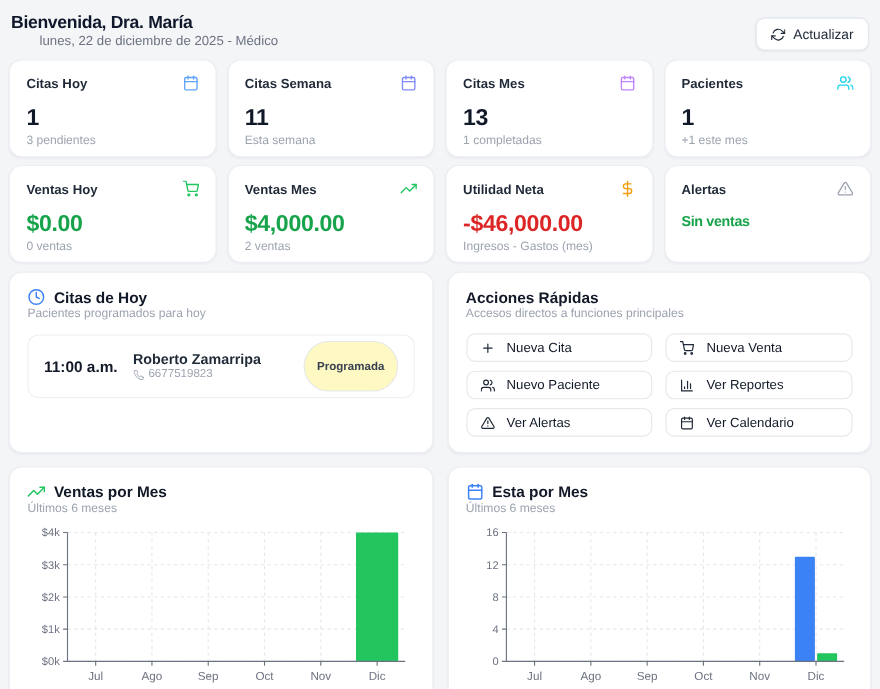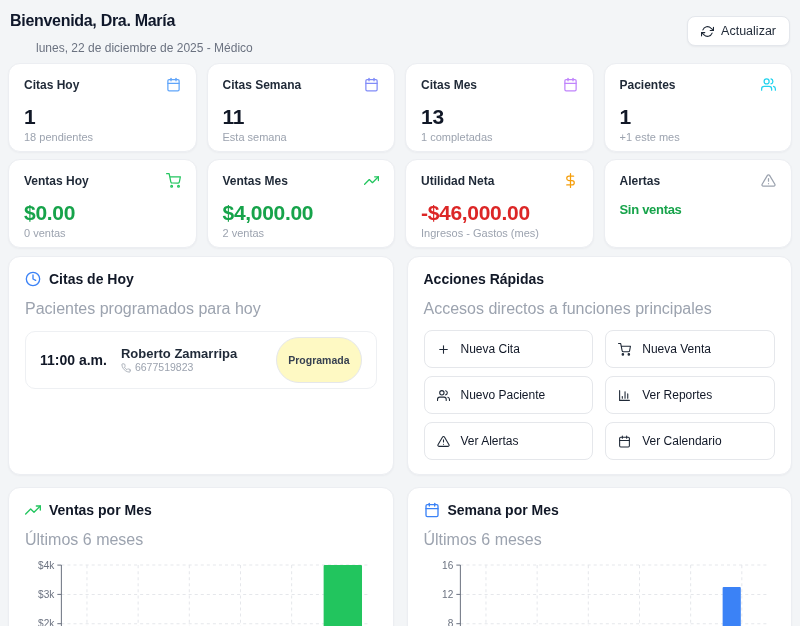--- a/index.html
+++ b/index.html
@@ -6,21 +6,21 @@
   html,body { width:800px; }
   body {
     background:#f3f5f7;
     font-family:"Liberation Sans","DejaVu Sans",sans-serif;
     color:#111827;
     padding:8px 8px 10px;
   }
   
   .header { display:flex; justify-content:space-between; align-items:flex-start; padding:4px 2px 0; margin-bottom:8px; }
   .header h1 { font-size:16px; font-weight:700; color:#0f172a; letter-spacing:-0.3px; }
-  .header-sub { font-size:12px; color:#6b7280; margin-top:11px;padding-left:26px; }
+  .header-sub { font-size:12px; color:#6b7280; margin-top:0;padding-left:26px; }
   .refresh-btn { display:flex; align-items:center; gap:7px; background:#fff; border:1px solid #e4e7ec;
     border-radius:8px; padding:7px 13px; font-size:12.5px; font-weight:500; color:#1f2937; cursor:pointer;
     box-shadow:0 1px 2px rgba(16,24,40,.05); font-family:inherit; margin-top:4px; }
   
   .card { background:#fff; border:1px solid #eceef2; border-radius:12px; box-shadow:0 1px 2px rgba(16,24,40,.04); }
   
   .stats-grid { display:grid; grid-template-columns:repeat(4,1fr); gap:7px 10px; }
   .stat-card { padding:13px 15px 11px; height:89px; }
   .stat-head { display:flex; justify-content:space-between; align-items:center; }
   .stat-label { font-size:12px; font-weight:600; color:#1f2937; }
@@ -29,36 +29,36 @@
   .stat-value.small { font-size:13px; font-weight:600; margin-top:15px; }
   .stat-sub { font-size:11px; color:#9ca3af; margin-top:3px; }
   
   .icon { display:inline-flex; }
   .icon svg { width:100%; height:100%; display:block; }
   
   .mid-grid { display:grid; grid-template-columns:1fr 1fr; gap:13px; margin-top:8px; }
   .section-card { padding:14px 16px 14px; }
   .card-title-row { display:flex; align-items:flex-start; gap:8px; }
   .card-title-row h2 { font-size:14px; font-weight:700; color:#111827; }
-  .card-subtitle { font-size:16px; color:#9ca3af; margin-top:13px; }
+  .card-subtitle { font-size:11px; color:#9ca3af; margin-top:1px; }
   .title-icon { width:16px; height:16px; }
   
   .appt-row { display:flex; align-items:center; gap:14px; border:1px solid #eef0f3; border-radius:10px;
     padding:5px 14px; margin-top:13px; background:#fff; cursor:pointer; }
   .appt-time { font-size:14px; font-weight:700; color:#111827; }
   .appt-name { font-size:13px; font-weight:600; color:#1f2937; line-height:15px; }
   .appt-phone { display:flex; align-items:center; gap:4px; font-size:10.5px; color:#9ca3af; line-height:13px; }
   .phone-ic { width:10px; height:10px; color:#9ca3af; }
   .appt-spacer { flex:1; }
   .badge { font-size:10.5px; font-weight:600; color:#374151; border:1px solid #e5e7eb; border-radius:999px;
     padding:16px 11px; background:#fef9c3; white-space:nowrap; }
   
   .qa-grid { display:grid; grid-template-columns:1fr 1fr; gap:8px 12px; margin-top:12px; }
   .qa-btn { display:flex; align-items:center; gap:11px; background:#fff; border:1px solid #e5e7eb; border-radius:8px;
-    padding:5px 12px; font-size:12px; font-weight:500; color:#111827; cursor:pointer; font-family:inherit; height:38px; }
+    padding:5px 12px; font-size:12px; font-weight:500; color:#111827; cursor:pointer; font-family:inherit; height:26px; }
   .qa-icon { width:13px; height:13px; color:#1f2937; flex:0 0 auto; }
   
   .charts-grid { display:grid; grid-template-columns:1fr 1fr; gap:13px; margin-top:12px; }
   .chart-card { padding:14px 16px 10px; }
   .chart-mount { margin-top:6px; }
   .tick { font-family:"Liberation Sans","DejaVu Sans",sans-serif; font-size:10px; fill:#6b7280; }
   .cat-tick { font-size:10.5px; }
 </style>
 </head>
 <body>
@@ -87,21 +87,21 @@
         <span class="icon stat-icon" style="color: rgb(96, 165, 250);">
           <svg viewBox="0 0 24 24" fill="none" stroke="currentColor" stroke-width="2" stroke-linecap="round" stroke-linejoin="round">
             <rect x="3" y="4" width="18" height="18" rx="2"></rect>
             <line x1="16" y1="2" x2="16" y2="6"></line>
             <line x1="8" y1="2" x2="8" y2="6"></line>
             <line x1="3" y1="10" x2="21" y2="10"></line>
           </svg>
         </span>
       </div>
     <div class="stat-value" style="color: rgb(17, 24, 39);">1</div>
-    <div class="stat-sub">18 pendientes</div>
+    <div class="stat-sub">3 pendientes</div>
   </div>
   <div class="card stat-card">
     <div class="stat-head">
         <span class="stat-label">Citas Semana</span>
         <span class="icon stat-icon" style="color: rgb(129, 140, 248);">
           <svg viewBox="0 0 24 24" fill="none" stroke="currentColor" stroke-width="2" stroke-linecap="round" stroke-linejoin="round">
             <rect x="3" y="4" width="18" height="18" rx="2"></rect>
             <line x1="16" y1="2" x2="16" y2="6"></line>
             <line x1="8" y1="2" x2="8" y2="6"></line>
             <line x1="3" y1="10" x2="21" y2="10"></line>
@@ -356,21 +356,21 @@
   <div class="card chart-card">
     <div class="card-title-row">
       <span class="icon title-icon chart-title-icon" style="color: rgb(59, 130, 246);">
           <svg viewBox="0 0 24 24" fill="none" stroke="currentColor" stroke-width="2" stroke-linecap="round" stroke-linejoin="round">
             <rect x="3" y="4" width="18" height="18" rx="2"></rect>
             <line x1="16" y1="2" x2="16" y2="6"></line>
             <line x1="8" y1="2" x2="8" y2="6"></line>
             <line x1="3" y1="10" x2="21" y2="10"></line>
           </svg>
         </span>
-      <h2>Semana por Mes</h2>
+      <h2>Esta por Mes</h2>
     </div>
     <div class="card-subtitle">Últimos 6 meses</div>
     <div class="chart-mount">
         <svg viewBox="0 0 348 152" width="100%" style="display:block">
           <line x1="36" y1="126" x2="340" y2="126" stroke="#e5e7eb" stroke-dasharray="3 3"></line>
           <line x1="36" y1="97" x2="340" y2="97" stroke="#e5e7eb" stroke-dasharray="3 3"></line>
           <line x1="36" y1="68" x2="340" y2="68" stroke="#e5e7eb" stroke-dasharray="3 3"></line>
           <line x1="36" y1="39" x2="340" y2="39" stroke="#e5e7eb" stroke-dasharray="3 3"></line>
           <line x1="36" y1="10" x2="340" y2="10" stroke="#e5e7eb" stroke-dasharray="3 3"></line>
           <line x1="61.33333333333333" y1="10" x2="61.33333333333333" y2="126" stroke="#e5e7eb" stroke-dasharray="3 3"></line>

